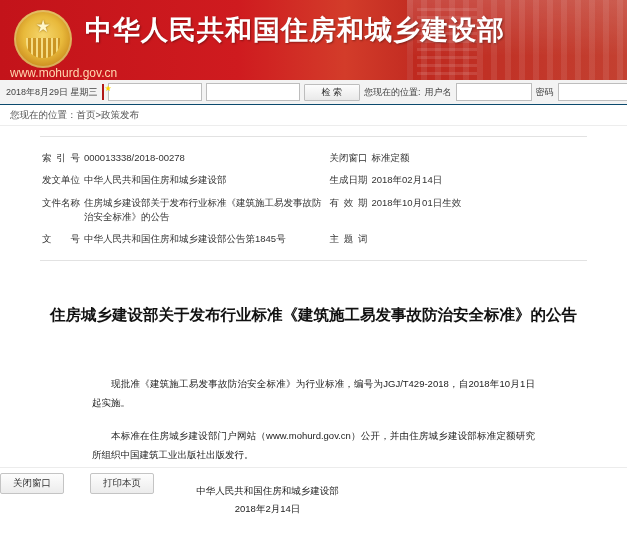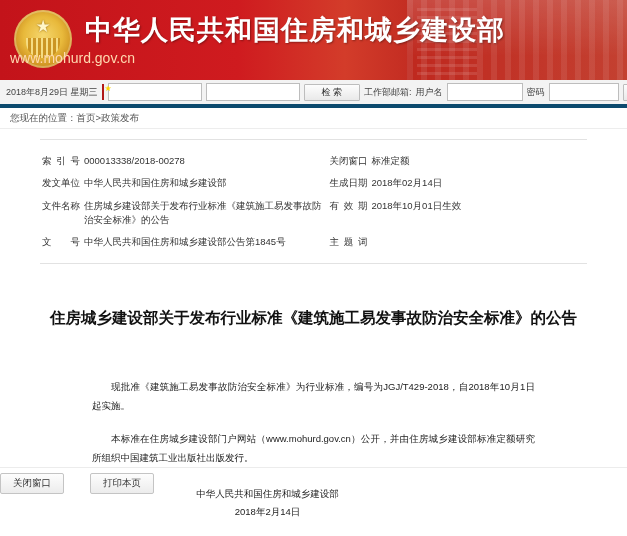--- a/index.html
+++ b/index.html
@@ -51,26 +51,26 @@
   .cn-title{
     font-family:"DejaVu Serif","Liberation Serif",serif;
     font-size:27px;font-weight:bold;color:#ffffff;letter-spacing:1px;
     text-shadow:1px 1px 2px rgba(0,0,0,.35);
     white-space:nowrap;
   }
   .en-title{
     margin-top:7px;font-size:8.5px;color:#ffd9a8;letter-spacing:.2px;white-space:nowrap;
   }
   .site-url{
-    position:absolute;left:10px;bottom:14px;font-size:14px;color:#ffd9b0;
+    position:absolute;left:10px;bottom:0;font-size:12px;color:#ffd9b0;
   }
 
   
   .toolbar{
-    height:24px;background:#f3f3f3;border-bottom:4px solid #0c4a6e;
+    height:24px;background:#f3f3f3;border-bottom:1px solid #0c4a6e;
     display:flex;align-items:center;padding:0 6px;gap:4px;font-size:9px;color:#555;
   }
   .tb-date{font-size:9px;color:#444;white-space:nowrap;}
   .tb-flag{
     width:16px;height:14px;background:#d21f1f;position:relative;border:1px solid #b01818;
   }
   .tb-flag:after{content:"★";position:absolute;left:2px;top:-1px;font-size:8px;color:#ffd400;}
   .tb-input{
     height:14px;border:1px solid #bdbdbd;background:#fff;flex:0 0 auto;
   }
@@ -136,21 +136,21 @@
     </div>
     <div class="site-url">www.mohurd.gov.cn</div>
   </div>
 
   <div class="toolbar">
     <span class="tb-date">2018年8月29日 星期三</span>
     <span class="tb-flag"></span>
     <input class="tb-input w90" value="" style="">
     <input class="tb-input w90" value="" style="">
     <button class="tb-btn">检  索</button>
-    <span class="tb-label">工作部邮箱:</span>
+    <span class="tb-label">您现在的位置:</span>
     <span class="tb-label">用户名</span>
     <input class="tb-input w72" value="" style="">
     <span class="tb-label">密码</span>
     <input class="tb-input w66" type="password" value="" style="">
     <button class="tb-btn">登录</button>
 
   </div>
 
   <div class="crumb">
     <span>您现在的位置：</span>

